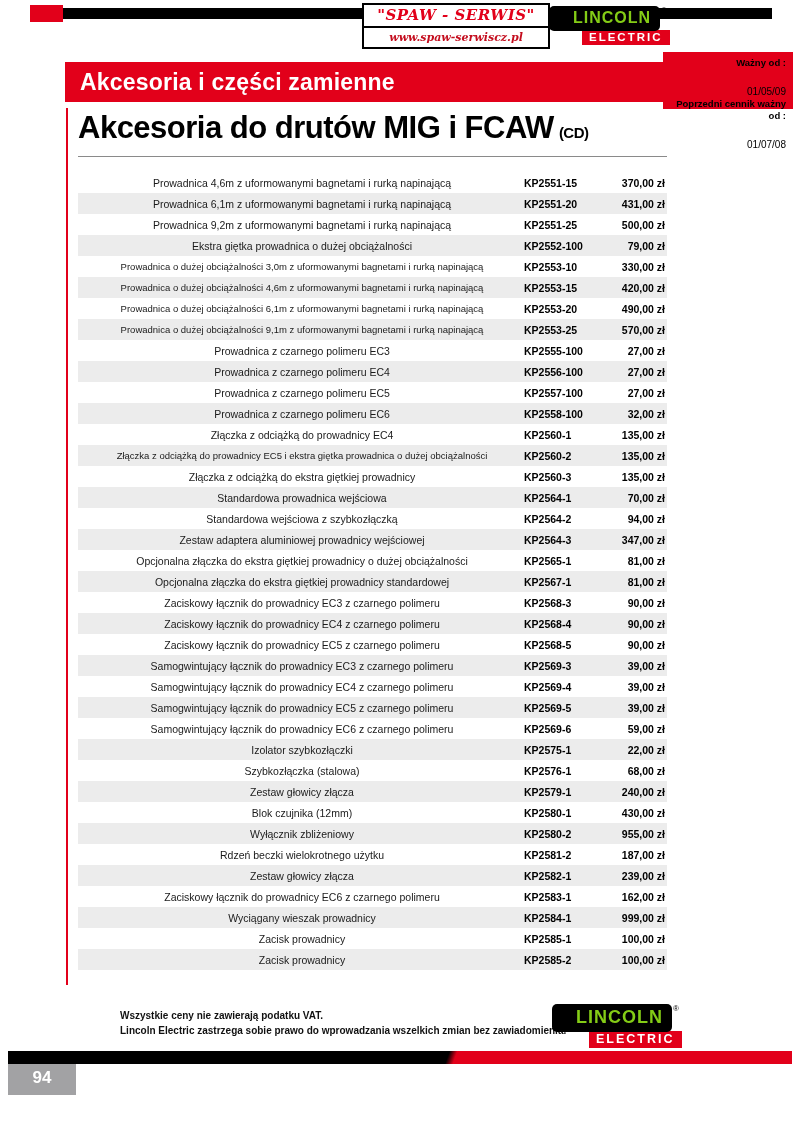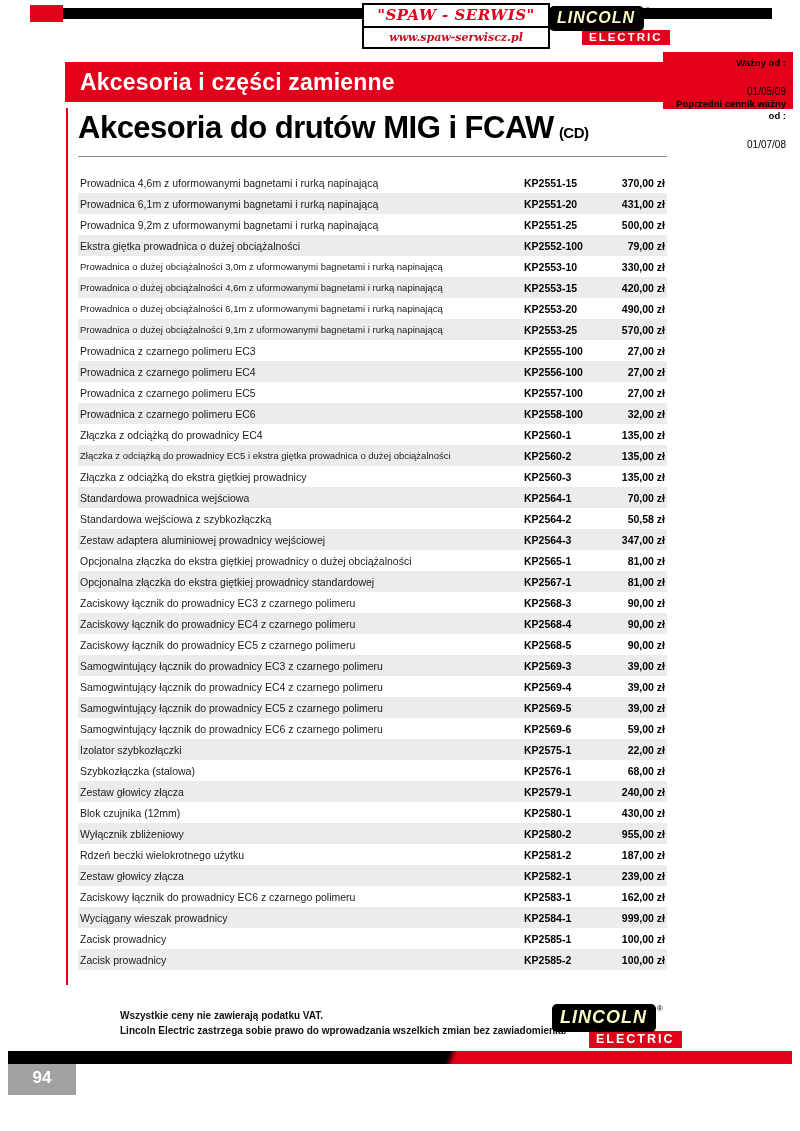--- a/index.html
+++ b/index.html
@@ -33,23 +33,23 @@
   }
   .spaw-divider{height:2px;background:#000;margin:0 0 1px 0;}
   .spaw-url{
     font-family:"DejaVu Serif", serif;font-style:italic;font-weight:bold;
     color:#c40d1e;font-size:11px;line-height:17px;
   }
 
   
   .lincoln{position:absolute;z-index:6;width:130px;}
   .lincoln .blackbox{
-    display:inline-block;background:var(--black);color:#fef9c3;
-    font-style:italic;font-weight:bold;font-size:16px;
-    padding:3px 9px 4px 8px;border-radius:5px;letter-spacing:1px;
+    display:inline-block;background:var(--black);color:#84cc16;
+    font-weight:bold;font-size:16px;
+    padding:3px 9px 4px 24px;border-radius:5px;letter-spacing:1px;
   }
   .lincoln .reg{font-size:8px;vertical-align:top;color:#000;margin-left:1px;}
   .lincoln .redbox{
     display:block;width:max-content;background:var(--red);color:#fff;
     font-weight:bold;font-size:11.5px;letter-spacing:2px;
     padding:1px 7px 2px 7px;margin-left:33px;margin-top:-1px;
   }
   .lincoln-top{left:549px;top:6px;}
   .lincoln-bottom{left:552px;top:1004px;}
   .lincoln-bottom .blackbox{font-size:18px;}
@@ -82,21 +82,21 @@
   .title-rule{position:absolute;left:78px;top:156px;width:589px;height:1px;background:#8a8a8a;}
 
   
   .price-table{position:absolute;left:78px;top:172px;width:589px;}
   .row{
     display:flex;align-items:center;height:21px;background:#fff;
   }
   .row.alt{background:var(--row-alt);}
   .row .desc{
     flex:1;font-size:10.5px;color:#1a1a1a;padding-left:2px;padding-right:0;
-    white-space:nowrap;overflow:hidden;
+    white-space:nowrap;overflow:hidden;text-align:center;
   }
   .row .desc.small{font-size:9.5px;}
   .row .code{width:68px;font-weight:bold;font-size:10.5px;color:#000;white-space:nowrap;}
   .row .price{width:75px;text-align:right;font-weight:bold;font-size:10.5px;color:#000;padding-right:2px;white-space:nowrap;}
 
   
   .page-box{
     position:absolute;left:8px;top:1061px;width:68px;height:34px;
     background:var(--gray-box);color:#fff;font-weight:bold;font-size:17px;
     display:flex;align-items:center;justify-content:center;
@@ -220,21 +220,21 @@
         <span class="price">135,00 zł</span>
       </div>
       <div class="row alt">
         <span class="desc">Standardowa prowadnica wejściowa</span>
         <span class="code">KP2564-1</span>
         <span class="price">70,00 zł</span>
       </div>
       <div class="row">
         <span class="desc">Standardowa wejściowa z szybkozłączką</span>
         <span class="code">KP2564-2</span>
-        <span class="price">50,58 zł</span>
+        <span class="price">94,00 zł</span>
       </div>
       <div class="row alt">
         <span class="desc">Zestaw adaptera aluminiowej prowadnicy wejściowej</span>
         <span class="code">KP2564-3</span>
         <span class="price">347,00 zł</span>
       </div>
       <div class="row">
         <span class="desc">Opcjonalna złączka do ekstra giętkiej prowadnicy o dużej obciążalności</span>
         <span class="code">KP2565-1</span>
         <span class="price">81,00 zł</span>

